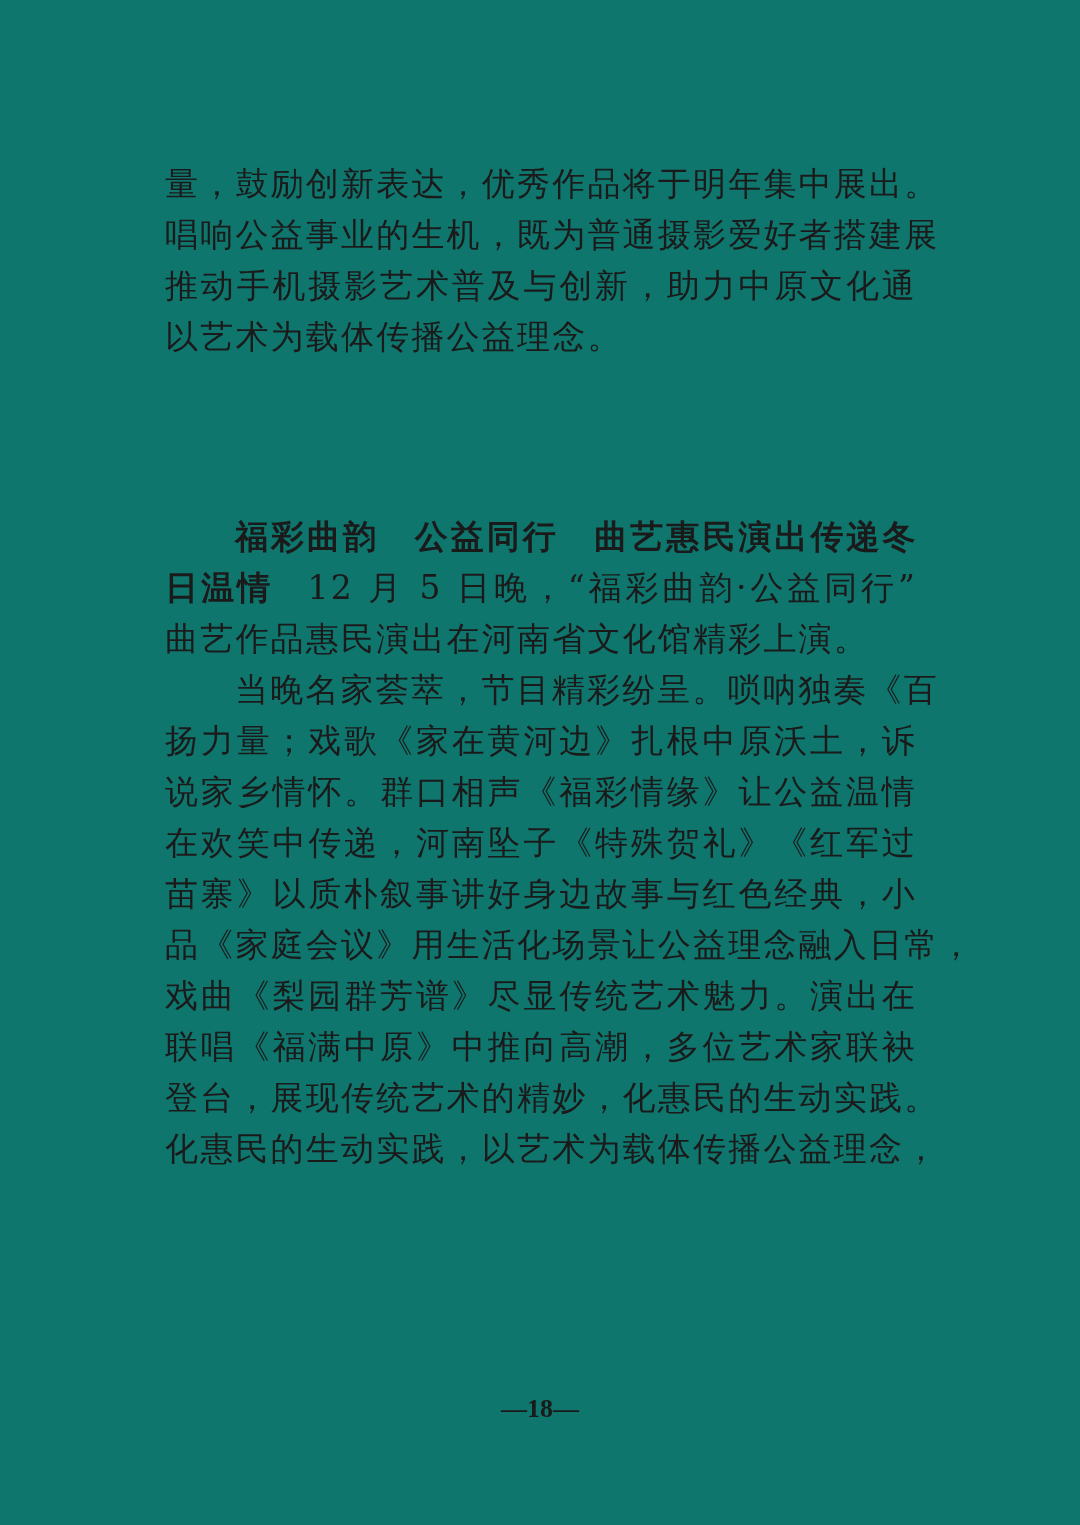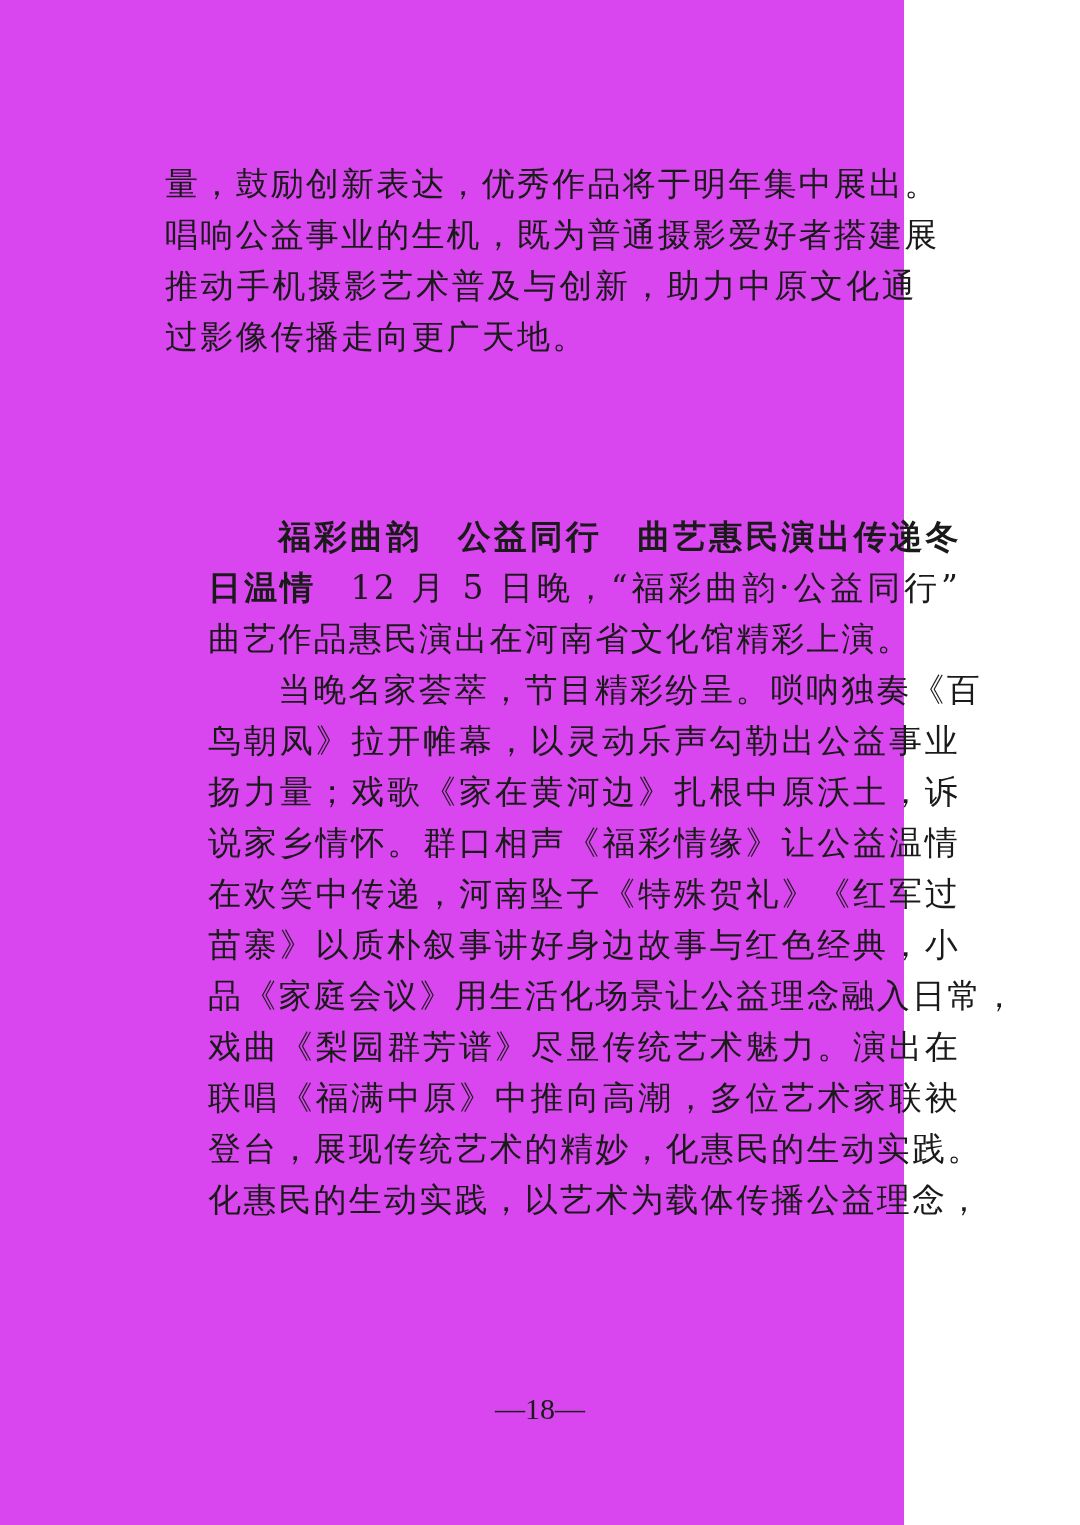--- a/index.html
+++ b/index.html
@@ -11,23 +11,23 @@
       width: 1080px;
       height: 1525px;
       position: relative;
       overflow: hidden;
       font-family: "DejaVu Serif", "Liberation Serif", serif;
       color: #1a1a1a;
     }
     .page {
       position: absolute;
       left: 0; top: 0;
-      width: 904px;
+      width: 1080px;
       height: 1525px;
-      background: #d946ef;
+      background: #0f766e;
     }
     .text-block {
       position: absolute;
       left: 165px;
       width: 752px;
     }
     .line {
       height: 51px;
       line-height: 51px;
       font-size: 33px;
@@ -54,48 +54,48 @@
       display: inline-block;
       width: 34px;
     }
     .page-number {
       position: absolute;
       left: 0;
       width: 1080px;
       top: 1392px;
       text-align: center;
       font-family: "Liberation Serif", "DejaVu Serif", serif;
-      font-size: 30px;
+      font-size: 26px;
       line-height: 34px;
       color: #1a1a1a;
+      font-weight: bold;
     }
   </style>
 </head>
 <body>
 
 <div class="page">
 
   <div class="text-block" style="top:158px;">
     <div class="line last">量，鼓励创新表达，优秀作品将于明年集中展出。</div>
     <div class="line">唱响公益事业的生机，既为普通摄影爱好者搭建展</div>
     <div class="line">推动手机摄影艺术普及与创新，助力中原文化通</div>
-    <div class="line last">过影像传播走向更广天地。</div>
+    <div class="line last">以艺术为载体传播公益理念。</div>
   </div>
 
-  <div class="text-block" style="top:511px;margin-left:43px;">
+  <div class="text-block" style="top:511px;">
     <div class="line indent heading-line">
       <span class="bold">福彩曲韵</span><span class="gap"></span><span class="bold">公益同行</span><span class="gap"></span><span class="bold">曲艺惠民演出传递冬</span>
     </div>
     <div class="line heading-line">
       <span class="bold">日温情</span><span class="gap"></span><span>12 月 5 日晚，“福彩曲韵·公益同行”</span>
     </div>
     <div class="line last">曲艺作品惠民演出在河南省文化馆精彩上演。</div>
 
     <div class="line indent">当晚名家荟萃，节目精彩纷呈。唢呐独奏《百</div>
-    <div class="line">鸟朝凤》拉开帷幕，以灵动乐声勾勒出公益事业</div>
     <div class="line">扬力量；戏歌《家在黄河边》扎根中原沃土，诉</div>
     <div class="line">说家乡情怀。群口相声《福彩情缘》让公益温情</div>
     <div class="line">在欢笑中传递，河南坠子《特殊贺礼》《红军过</div>
     <div class="line">苗寨》以质朴叙事讲好身边故事与红色经典，小</div>
     <div class="line">品《家庭会议》用生活化场景让公益理念融入日常，</div>
     <div class="line">戏曲《梨园群芳谱》尽显传统艺术魅力。演出在</div>
     <div class="line">联唱《福满中原》中推向高潮，多位艺术家联袂</div>
     <div class="line">登台，展现传统艺术的精妙，化惠民的生动实践。</div>
 
     <div class="line">化惠民的生动实践，以艺术为载体传播公益理念，</div>

